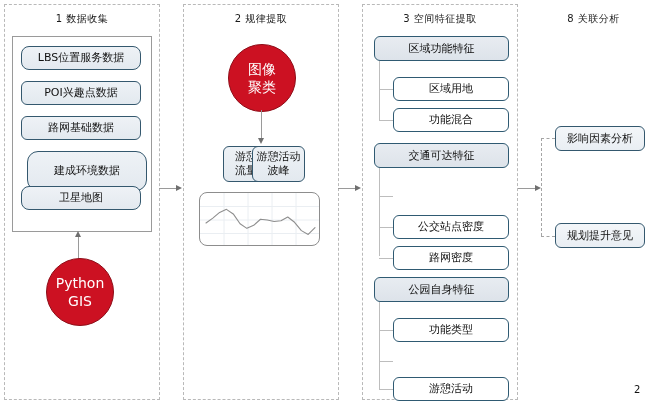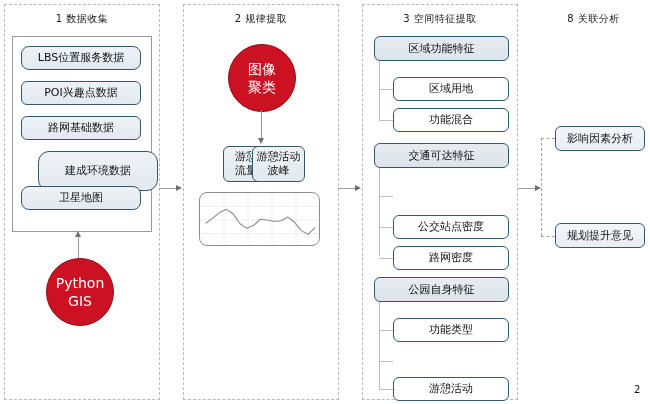--- a/index.html
+++ b/index.html
@@ -156,21 +156,21 @@
   <div class="col-title" style="left:4px; top:12px; width:156px;">1 数据收集</div>
   <div class="col-title" style="left:183px; top:12px; width:156px;">2 规律提取</div>
   <div class="col-title" style="left:362px; top:12px; width:156px;">3 空间特征提取</div>
   <div class="col-title" style="left:541px; top:12px; width:105px;">8 关联分析</div>
 
   <div class="inner-frame" style="left:12px; top:36px; width:140px; height:196px;"></div>
 
   <div class="node" style="left:21px; top:46px; width:120px; height:24px;border-radius:8px;">LBS位置服务数据</div>
   <div class="node" style="left:21px; top:81px; width:120px; height:24px;">POI兴趣点数据</div>
   <div class="node" style="left:21px; top:116px; width:120px; height:24px;">路网基础数据</div>
-  <div class="node" style="left:38px; top:151px; width:120px; height:40px;border-radius:11px;">建成环境数据</div>
+  <div class="node" style="left:27px; top:151px; width:120px; height:40px;border-radius:11px;">建成环境数据</div>
   <div class="node" style="left:21px; top:186px; width:120px; height:24px;border-radius:8px;">卫星地图</div>
 
   <div class="vline" style="left:78px; top:236px; height:24px;"></div>
   <div class="arrow-head up" style="left:74.5px; top:231px;"></div>
 
   <div class="circle" style="left:46px; top:258px; width:66px; height:66px;">Python
 GIS</div>
 
   <div class="hline" style="left:159px; top:188px; width:21px;"></div>
   <div class="arrow-head" style="left:176px; top:184.5px;"></div>

